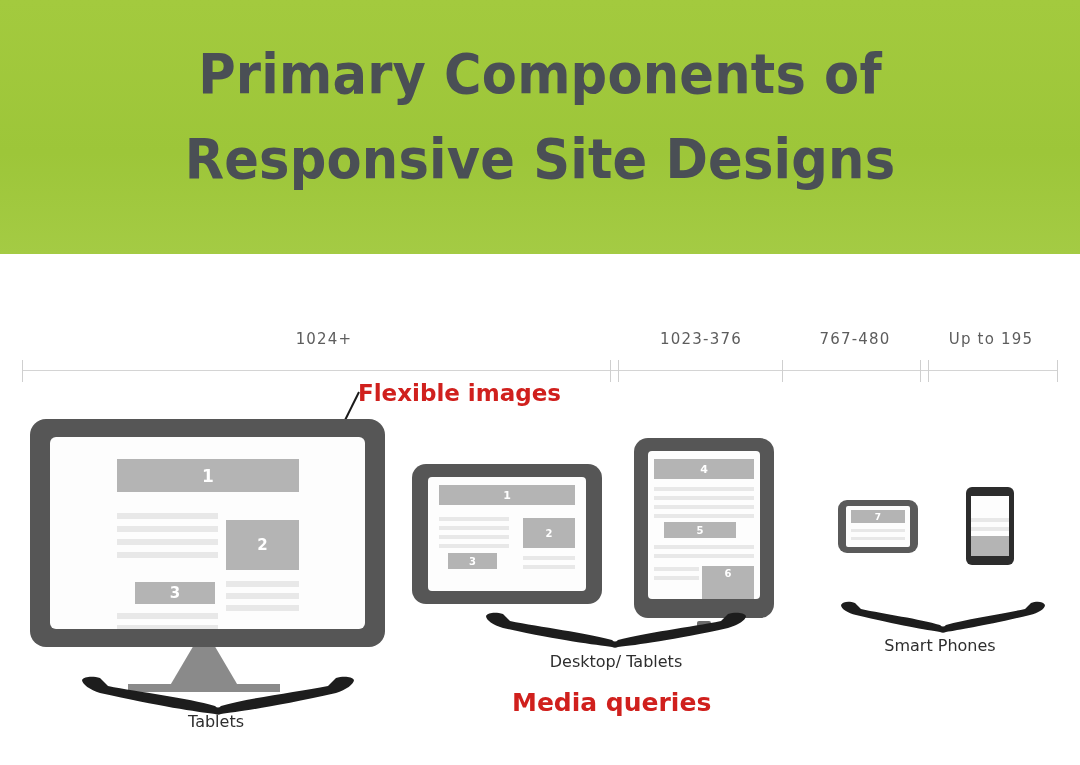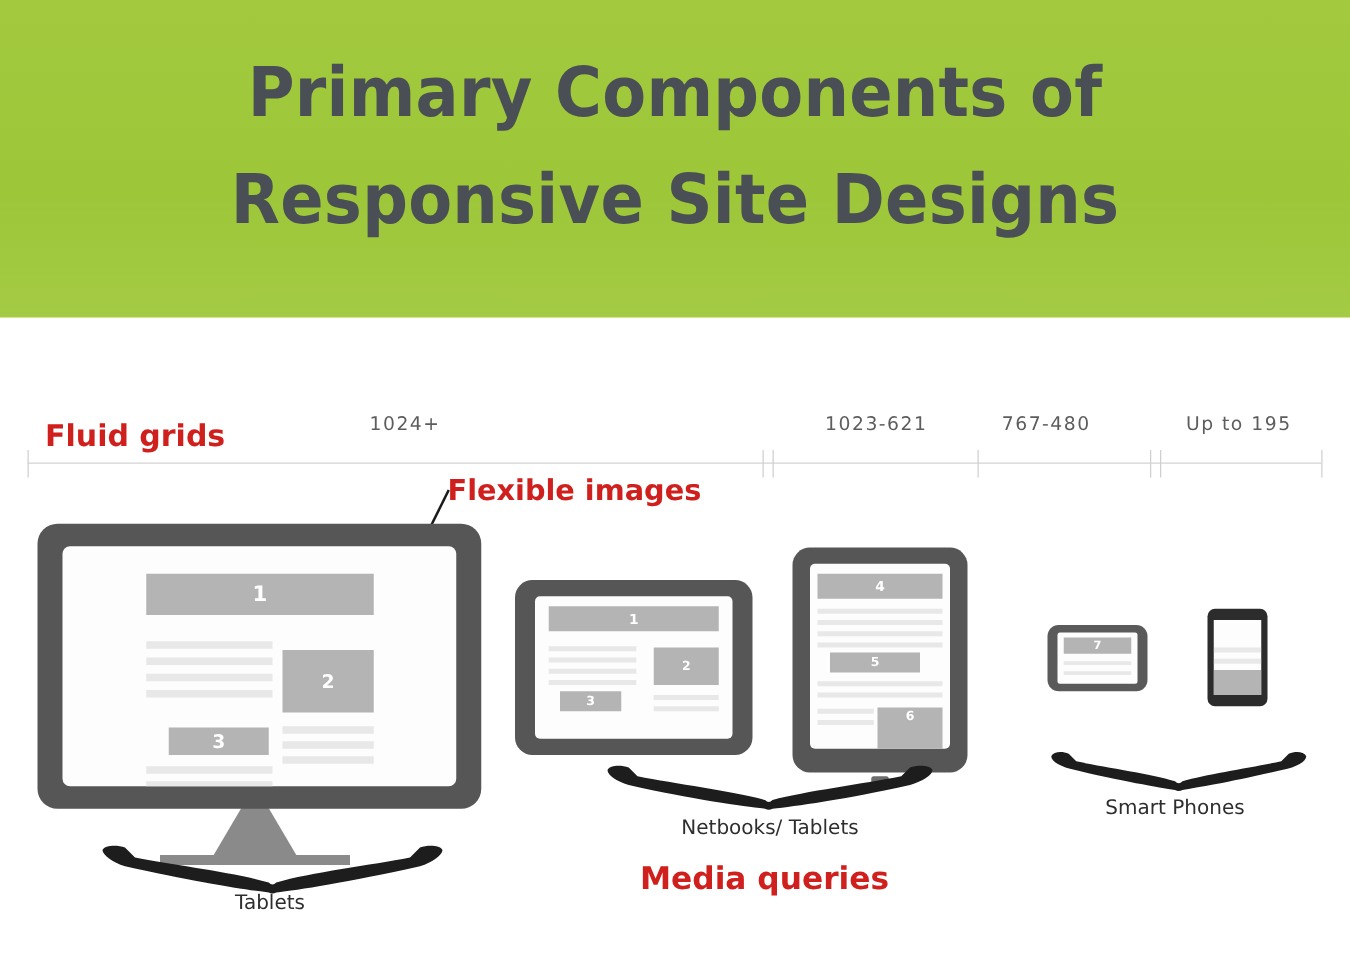--- a/index.html
+++ b/index.html
@@ -162,26 +162,25 @@
 
     <div class="ruler-tick" style="left:22px;"></div>
     <div class="ruler-tick" style="left:610px;"></div>
     <div class="ruler-tick" style="left:618px;"></div>
     <div class="ruler-tick" style="left:782px;"></div>
     <div class="ruler-tick" style="left:920px;"></div>
     <div class="ruler-tick" style="left:928px;"></div>
     <div class="ruler-tick" style="left:1057px;"></div>
 
     <div class="ruler-label" style="left:244px; width:160px;">1024+</div>
-    <div class="ruler-label" style="left:621px; width:160px;">1023-621</div>
-    <div class="ruler-label" style="left:767px; width:140px;">767-480</div>
+    <div class="ruler-label" style="left:621px; width:160px;">1023-376</div>
+    <div class="ruler-label" style="left:785px; width:140px;">767-480</div>
     <div class="ruler-label" style="left:931px; width:120px;">Up to 195</div>
   </div>
 
-  <div class="red-label" id="label-fluid-grids">Fluid grids</div>
   <div class="red-label" id="label-flexible-images">Flexible images</div>
   <div class="red-label" id="label-media-queries">Media queries</div>
 
   <svg class="leader-svg">
     <line x1="359" y1="392" x2="291" y2="529" stroke="#1a1a1a" stroke-width="2"></line>
   </svg>
 
   <div id="desktop-neck"></div>
   <div id="desktop-neck-base"></div>
 
@@ -256,21 +255,21 @@
         <span class="blk-num" style="font-size:10px; align-items:flex-start; padding-top:2px;">6</span>
       </div>
     </div>
   </div>
   <div id="tablet-portrait-home" style="left:697px;"></div>
 
   <svg class="swoosh" style="left:482px; top:612px; width:268px; height:36px;" viewBox="0 0 268 36">
     <path d="M4,4 C6,0 15,0 21,2 L28,9 C58,15 105,21 130,28 C132,30 134,30 136,28 C162,21 209,15 239,9 L246,2 C252,0 262,0 264,4 C264,8 256,13 246,16 C192,28 154,33 136,35 C134,36 132,36 130,35 C114,33 74,28 21,16 C11,13 4,8 4,4 Z" fill="#1d1d1d"></path>
   </svg>
 
-  <div class="caption" style="left:516px; top:652px; width:200px;">Netbooks/ Tablets</div>
+  <div class="caption" style="left:516px; top:652px; width:200px;">Desktop/ Tablets</div>
 
   <div class="shell" id="phone-landscape">
     <div id="phone-landscape-screen">
       <div class="txtline" style="left:5px; top:23px; width:54px; height:3px;"></div>
       <div class="txtline" style="left:5px; top:31px; width:54px; height:3px;"></div>
       <div class="blk" style="left:5px; top:4px; width:54px; height:13px;">
         <span class="blk-num" style="font-size:9px;">7</span>
       </div>
     </div>
   </div>

